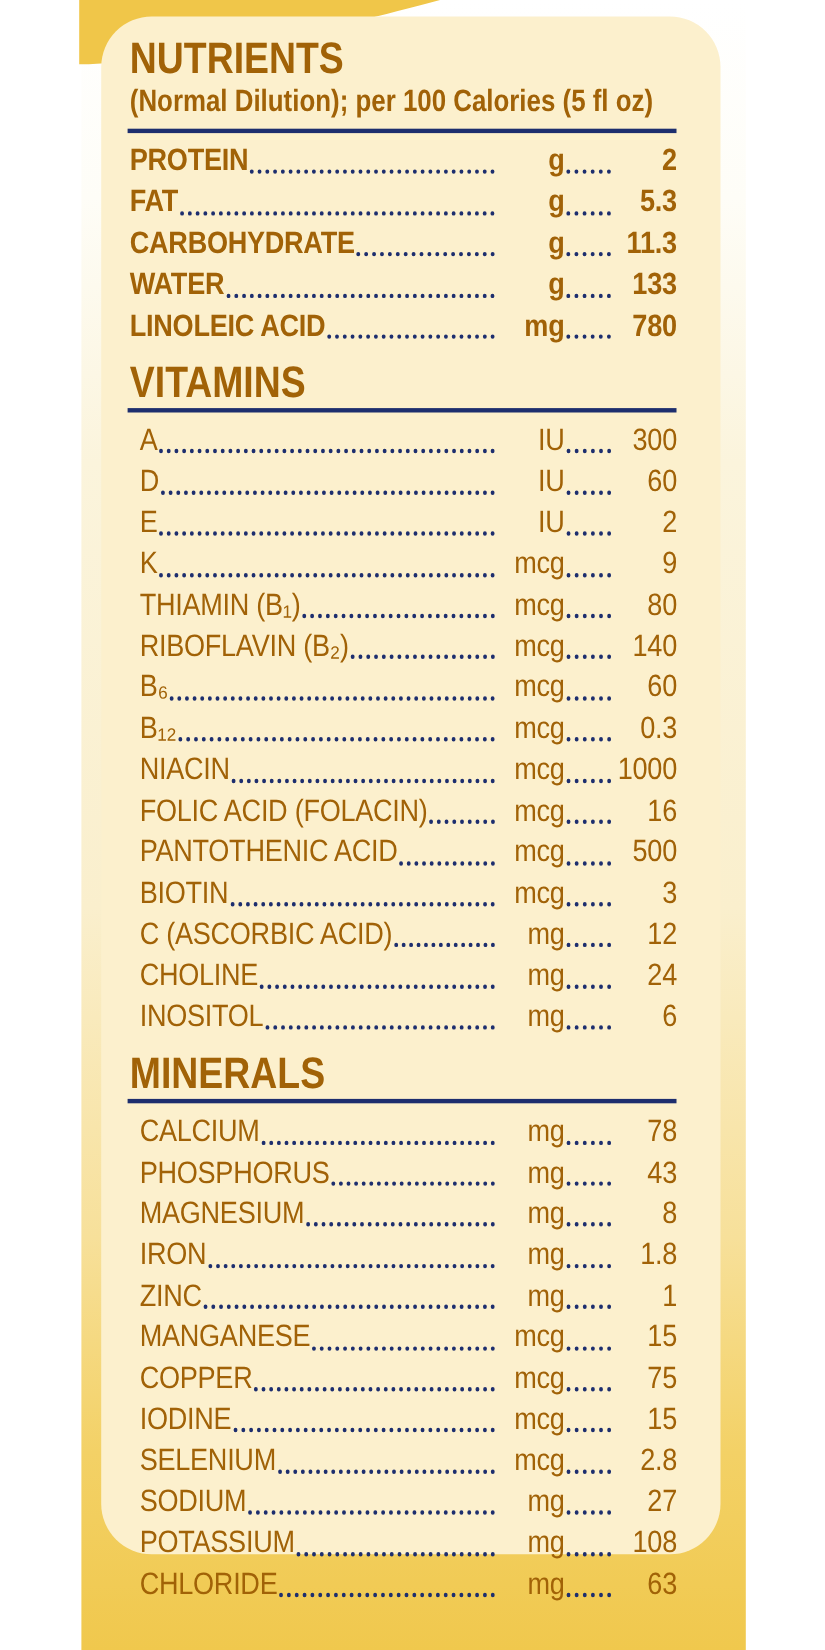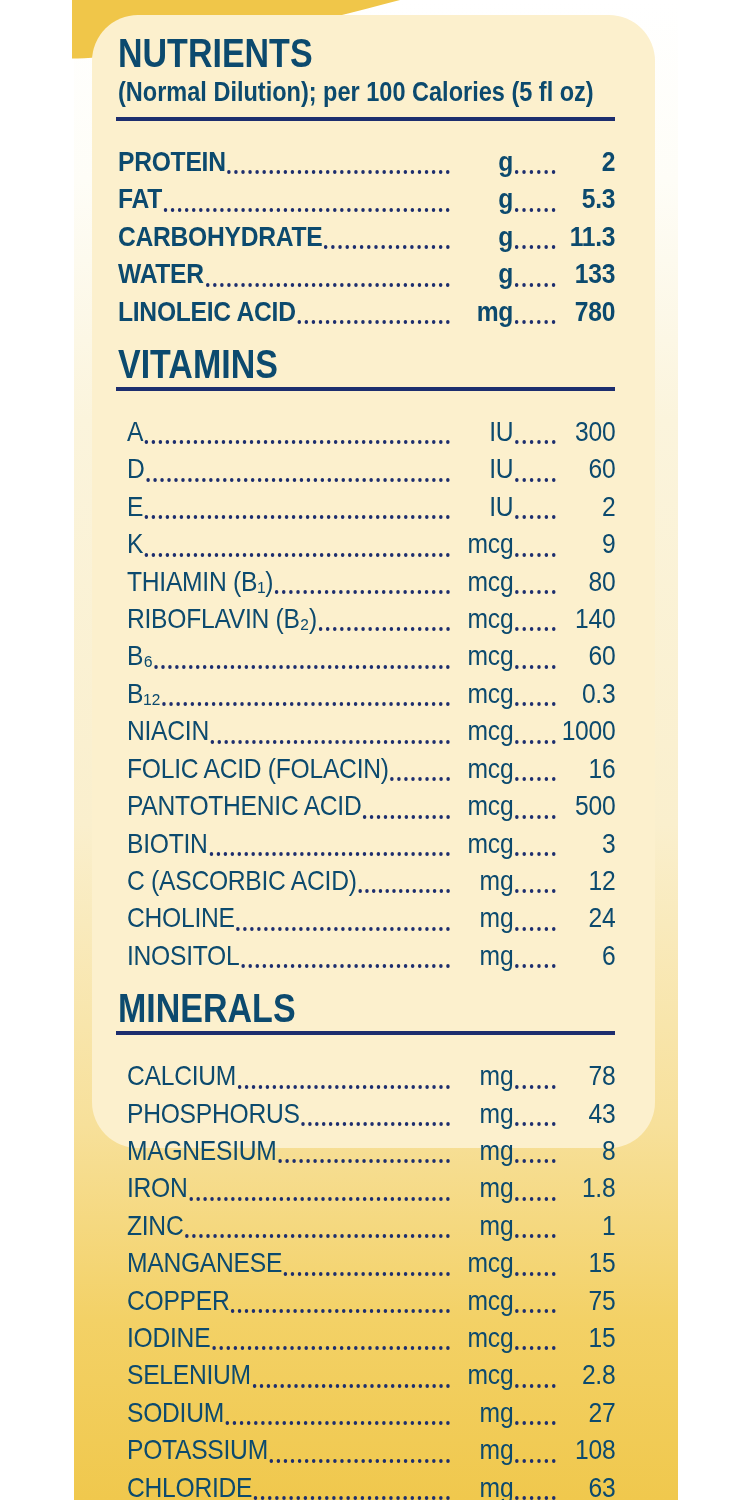--- a/index.html
+++ b/index.html
@@ -10,40 +10,40 @@
     -webkit-font-smoothing:antialiased;
   }
   .bg-band{
     position:absolute;left:74px;top:0;width:604px;height:1500px;
     background:linear-gradient(180deg,
       #ffffff 0%, #fefdf7 12%, #fbf4dc 28%, #faefcd 55%,
       #f7e09a 75%, #f3d166 88%, #f0c84d 100%);
   }
   .swoosh{position:absolute;left:70px;top:0;width:335px;height:62px;}
   .panel{
-    position:absolute;left:92px;top:15px;width:563px;height:1133px;
+    position:absolute;left:92px;top:15px;width:563px;height:1398px;
     background:#fcf0cd;border-radius:46px;
     padding:16px 40px 0 24px;box-sizing:border-box;
-    color:#0c4a6e;
+    color:#a16207;
   }
   .h-title{
     margin-left:2px;font-size:40px;font-weight:700;line-height:44px;
     transform:scaleX(.85);transform-origin:left center;white-space:nowrap;
   }
   .h-sub{
     margin-left:2px;font-size:28px;font-weight:700;line-height:33px;
     transform:scaleX(.84);transform-origin:left center;white-space:nowrap;
   }
   .rule{height:4px;background:#1d2e6e;margin-top:9px;}
   .sec-head{
     margin-left:2px;margin-top:13px;font-size:40px;font-weight:700;line-height:42px;
     transform:scaleX(.85);transform-origin:left center;white-space:nowrap;
   }
   .rule2{height:4px;background:#1d2e6e;margin-top:2px;}
-  .rows{margin-top:22px;}
+  .rows{margin-top:6px;}
   .row{
     display:flex;align-items:baseline;
     font-size:28px;line-height:37.4px;white-space:nowrap;
     transform:scaleX(.88);transform-origin:left center;
   }
   .rows-bold .row{margin-left:2px;width:565px;font-weight:700;letter-spacing:-.3px;}
   .rows-light .row{margin-left:11px;width:555px;font-weight:400;letter-spacing:-.3px;}
   .nm{flex:0 0 auto;}
   .lead{
     flex:1 1 auto;align-self:flex-end;height:0;

